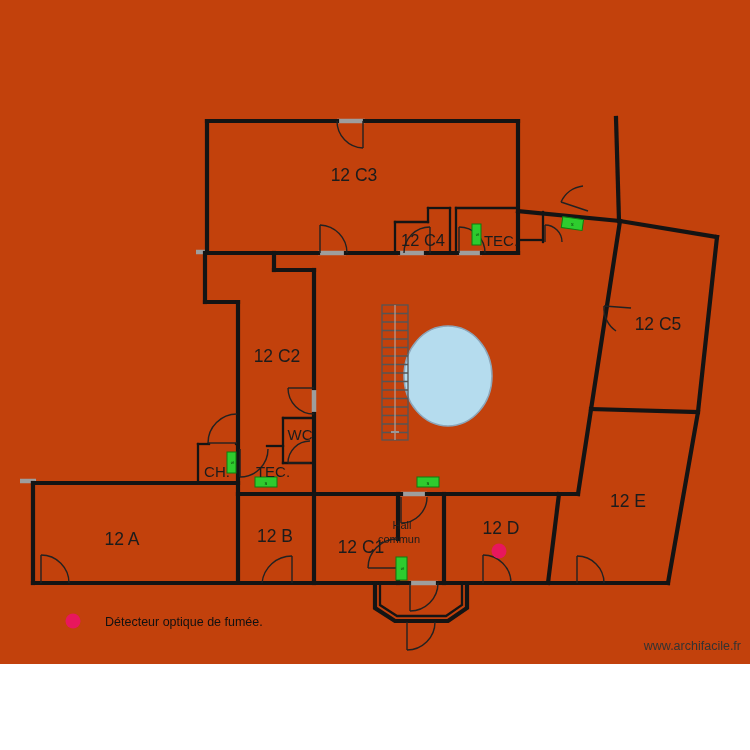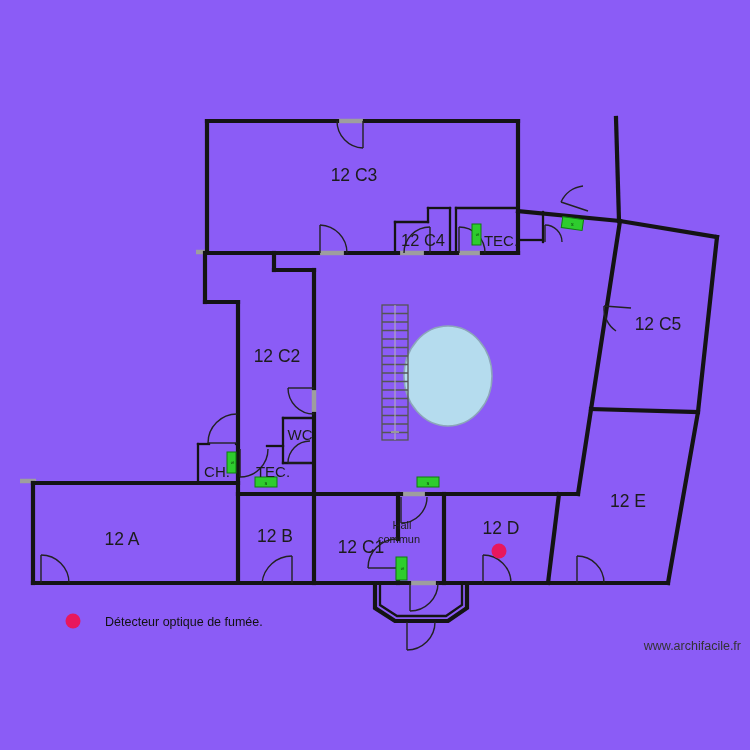--- a/index.html
+++ b/index.html
@@ -1,16 +1,16 @@
 <!DOCTYPE html>
 <html><head>
 <meta charset="utf-8">
 <style>
   html,body{margin:0;padding:0;background:#ffffff;}
-  .stage{width:750px;height:750px;position:relative;background:#8b5cf6;overflow:hidden;}
+  .stage{width:750px;height:664px;position:relative;background:#c2410c;overflow:hidden;}
   svg{display:block;}
   .w4{stroke:#141414;stroke-width:4.2;fill:none;stroke-linecap:square;}
   .w2{stroke:#141414;stroke-width:2.3;fill:none;stroke-linecap:square;}
   .th{stroke:#9e9e9e;stroke-width:4.5;fill:none;stroke-linecap:butt;}
   .door{stroke:#222;stroke-width:1.4;fill:none;}
   .stair{stroke:#555;stroke-width:1.3;fill:none;}
   .stairc{stroke:#b5b5b5;stroke-width:1;fill:none;}
   .sensor{stroke:#0f7d0f;stroke-width:1;}
   .sglyph{font:5.5px "DejaVu Sans Mono",monospace;fill:#0b3d0b;text-anchor:middle;}
   text.room{font-family:"Liberation Sans","DejaVu Sans",sans-serif;fill:#1c1c1c;text-anchor:middle;}

